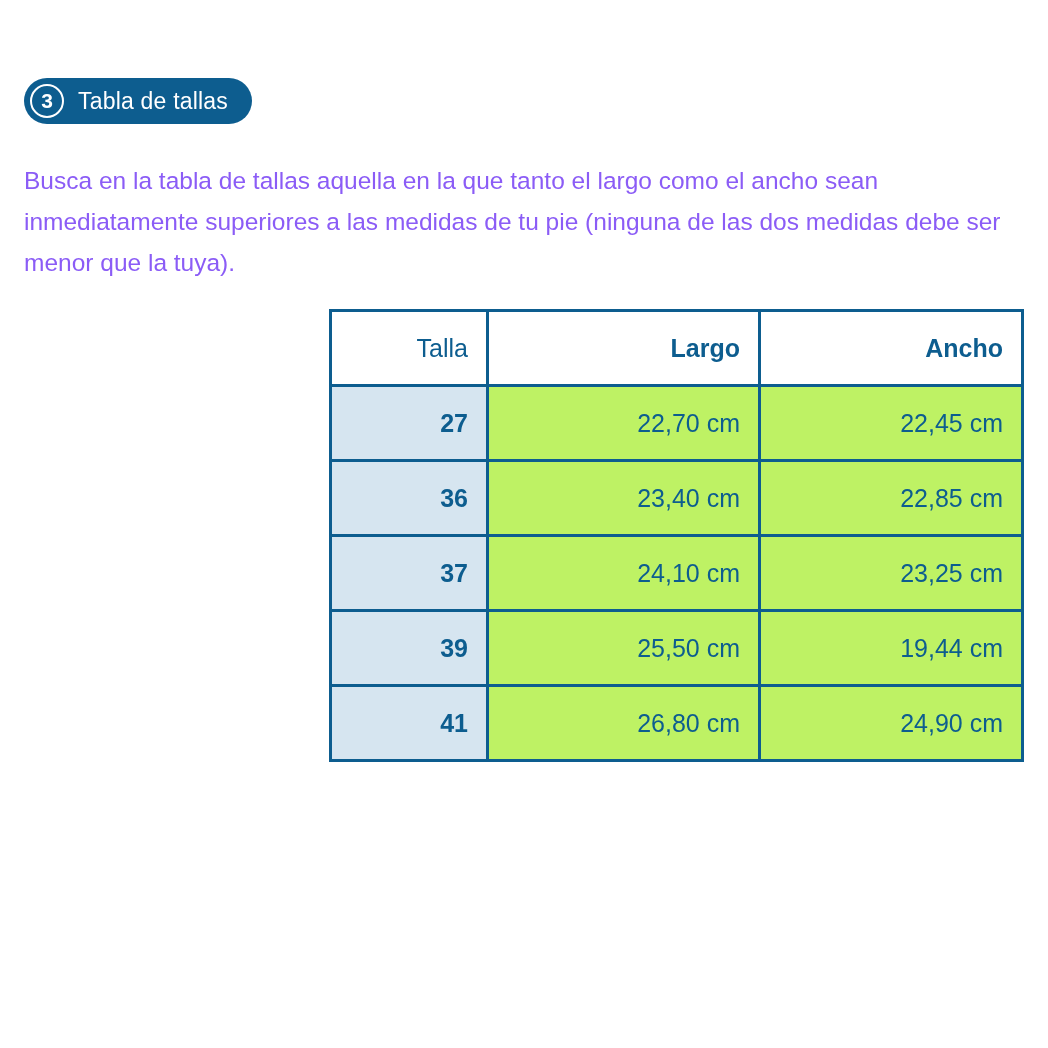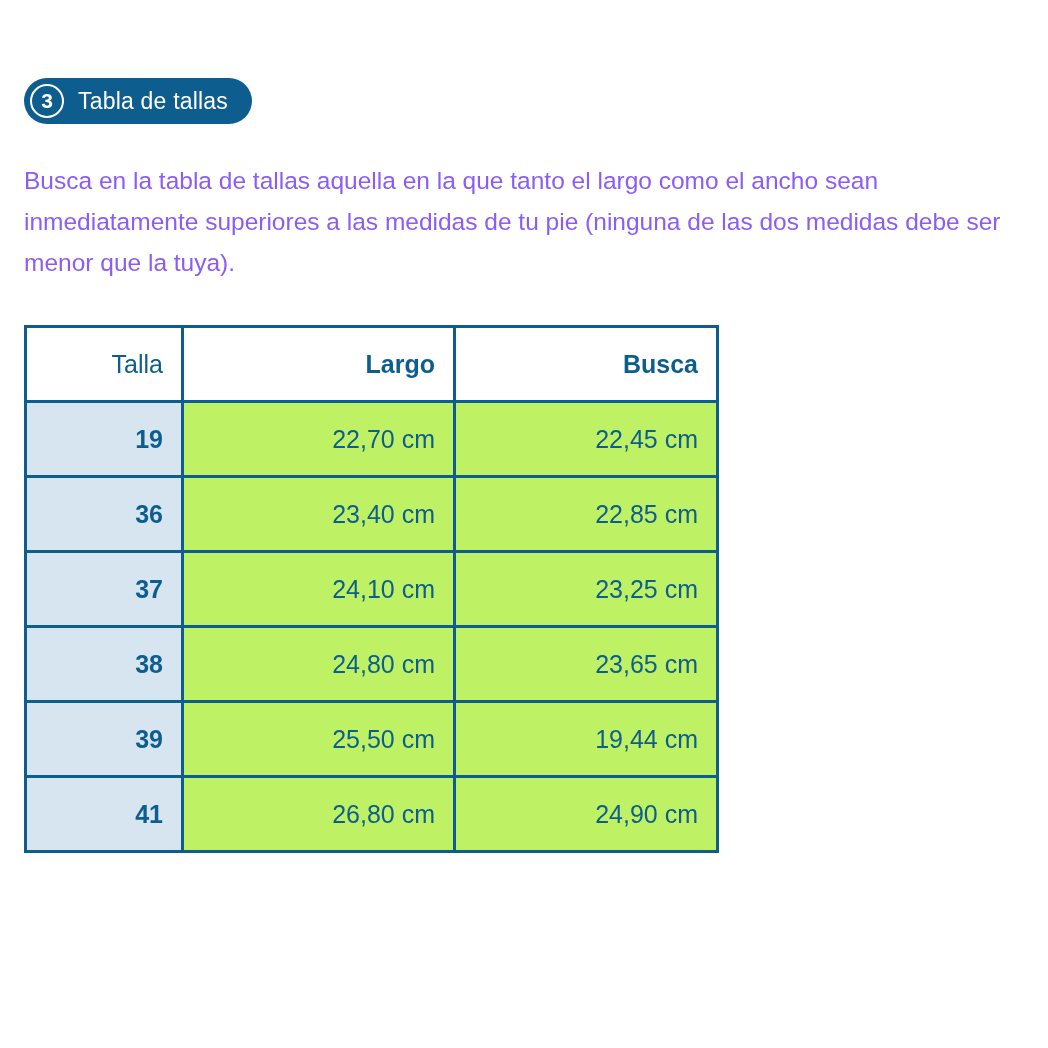--- a/index.html
+++ b/index.html
@@ -59,23 +59,23 @@
   .intro {
     margin-top: 36px;
     font-size: 24.5px;
     line-height: 41px;
     color: #8b5cf6;
     max-width: 1000px;
   }
 
   
   .table-wrap {
-    margin-top: 42px;
+    margin-top: 26px;
     display: flex;
-    justify-content: flex-start;
+    justify-content: flex-end;
   }
   table.sizes {
     border-collapse: collapse;
     width: 692px;
     table-layout: fixed;
   }
   table.sizes th,
   table.sizes td {
     border: 3px solid #0d5d8f;
     height: 75px;
@@ -121,43 +121,38 @@
     <table class="sizes">
       <colgroup>
         <col class="c-talla">
         <col class="c-largo">
         <col class="c-ancho">
       </colgroup>
       <thead>
         <tr>
           <th class="col-talla">Talla</th>
           <th>Largo</th>
-          <th>Busca</th>
+          <th>Ancho</th>
         </tr>
       </thead>
       <tbody>
         <tr>
-          <td class="size-cell">19</td>
+          <td class="size-cell">27</td>
           <td class="measure-cell">22,70 cm</td>
           <td class="measure-cell">22,45 cm</td>
         </tr>
         <tr>
           <td class="size-cell">36</td>
           <td class="measure-cell">23,40 cm</td>
           <td class="measure-cell">22,85 cm</td>
         </tr>
         <tr>
           <td class="size-cell">37</td>
           <td class="measure-cell">24,10 cm</td>
           <td class="measure-cell">23,25 cm</td>
-        </tr>
-        <tr>
-          <td class="size-cell">38</td>
-          <td class="measure-cell">24,80 cm</td>
-          <td class="measure-cell">23,65 cm</td>
         </tr>
         <tr>
           <td class="size-cell">39</td>
           <td class="measure-cell">25,50 cm</td>
           <td class="measure-cell">19,44 cm</td>
         </tr>
         <tr>
           <td class="size-cell">41</td>
           <td class="measure-cell">26,80 cm</td>
           <td class="measure-cell">24,90 cm</td>

